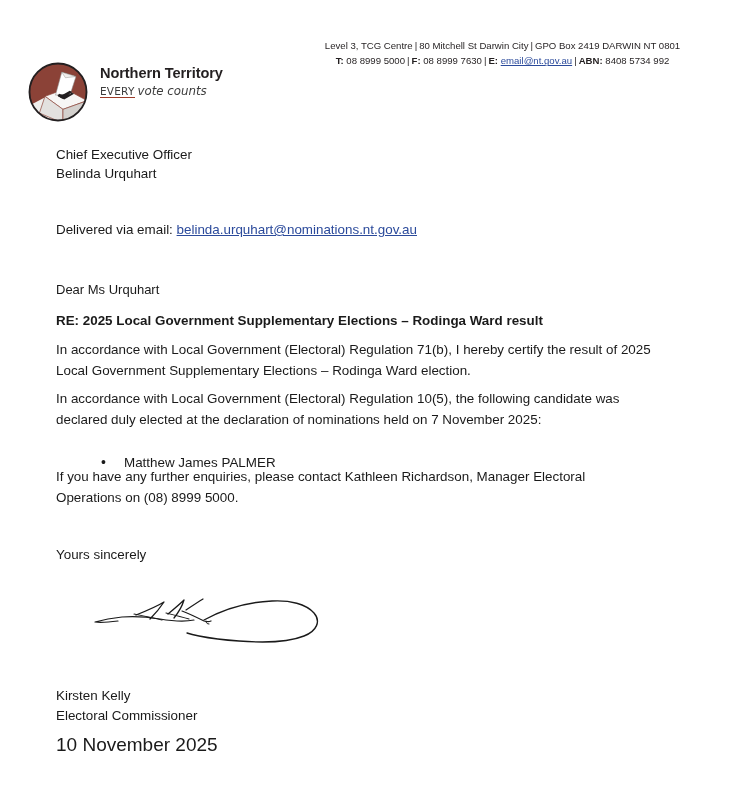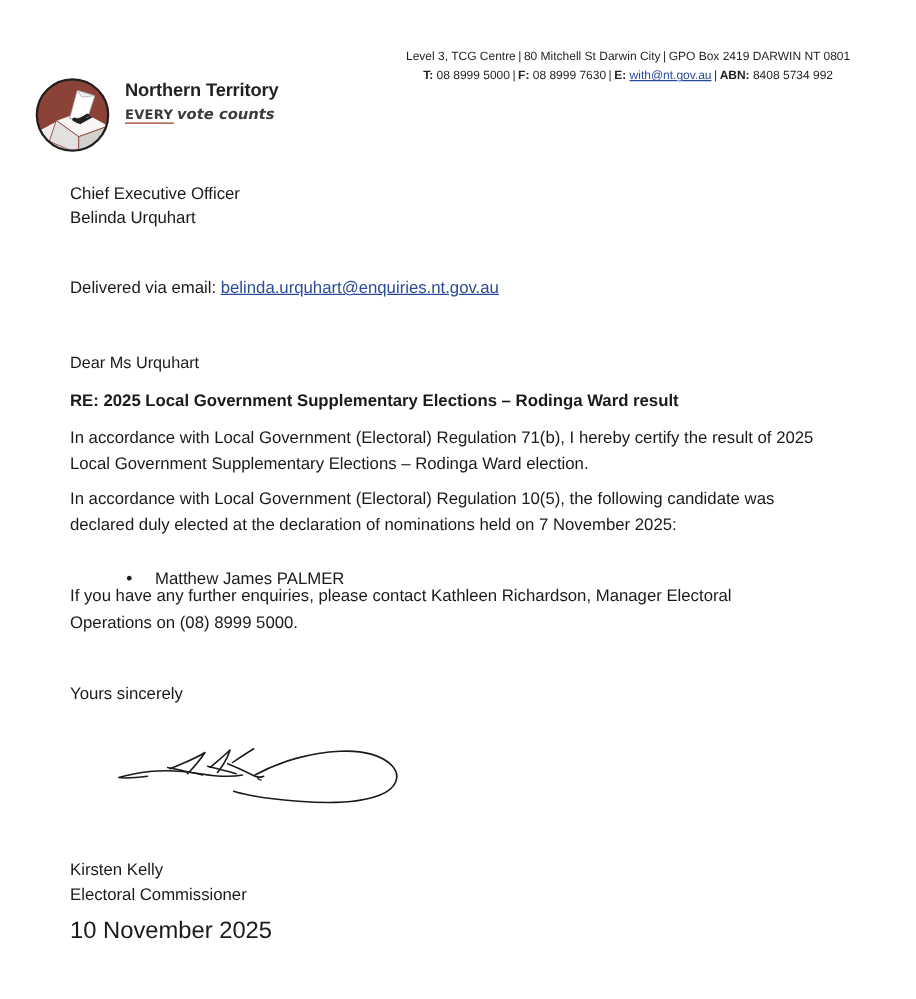--- a/index.html
+++ b/index.html
@@ -55,21 +55,20 @@
   }
 
   .tagline {
     margin-top: 3px;
     font-size: 11.5px;
     line-height: 13px;
     color: #3c3c3c;
     font-family: "DejaVu Sans", sans-serif;
     font-style: italic;
     white-space: nowrap;
-    font-weight: bold;
   }
   .tagline .every {
     font-style: normal;
     font-size: 10.5px;
     letter-spacing: 0.2px;
     border-bottom: 1.4px solid #9c3b28;
     padding-bottom: 0.5px;
   }
   .tagline .rest {
     margin-left: 3px;
@@ -266,34 +265,34 @@
   </div>
 
   <div class="contact-block">
     <div>
       <span>Level 3, TCG Centre</span><span class="sep">|</span><span>80 Mitchell St Darwin City</span><span class="sep">|</span><span>GPO Box 2419 DARWIN NT 0801</span>
     </div>
     <div>
       <b>T:</b>
       <span>08 8999 5000</span><span class="sep">|</span><b>F:</b>
       <span>08 8999 7630</span><span class="sep">|</span><b>E:</b>
-      <a href="#">with@nt.gov.au</a><span class="sep">|</span><b>ABN:</b>
+      <a href="#">email@nt.gov.au</a><span class="sep">|</span><b>ABN:</b>
       <span>8408 5734 992</span>
     </div>
   </div>
 </div>
 
 <div class="doc-body">
 
   <div class="addressee">
     <div>Chief Executive Officer</div>
     <div>Belinda Urquhart</div>
   </div>
 
-  <div class="delivery-line"><span>Delivered via email: </span><a href="#">belinda.urquhart@enquiries.nt.gov.au</a></div>
+  <div class="delivery-line"><span>Delivered via email: </span><a href="#">belinda.urquhart@nominations.nt.gov.au</a></div>
 
   <div class="salutation">Dear Ms Urquhart</div>
 
   <div class="subject">RE: 2025 Local Government Supplementary Elections – Rodinga Ward result</div>
 
   <div class="para1">In accordance with Local Government (Electoral) Regulation 71(b), I hereby certify the result of 2025 Local Government Supplementary Elections – Rodinga Ward election.</div>
 
   <div class="para2">In accordance with Local Government (Electoral) Regulation 10(5), the following candidate was declared duly elected at the declaration of nominations held on 7 November 2025:</div>
 
   <ul class="candidate-list">

